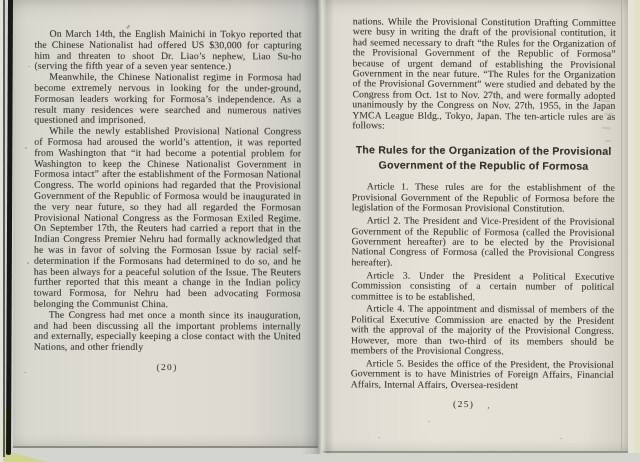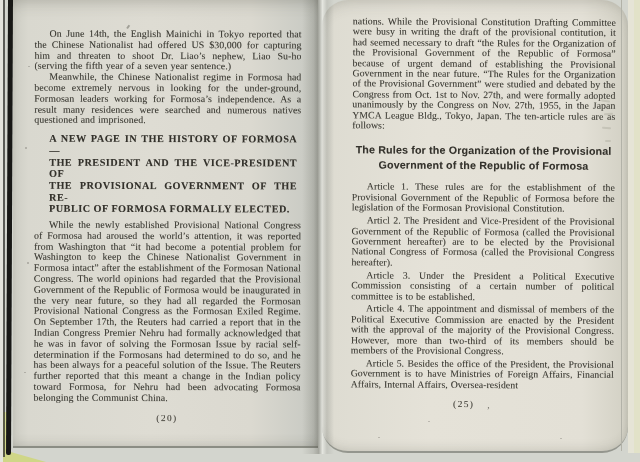--- a/index.html
+++ b/index.html
@@ -26,21 +26,20 @@
     left:13px;width:305px;height:446px;
     background:linear-gradient(90deg,#ccccc3 0%,#d9d8cf 5%,#dedcd3 45%,#dbd9d0 78%,#cbccc5 95%,#c2c4bd 100%);
     box-shadow:inset 0 14px 18px -14px rgba(70,70,58,.35), inset 0 -8px 12px -8px rgba(70,70,58,.25);
     border-bottom:2px solid #8b8d84;
   }
   .page.right{
     left:322px;width:306px;height:451px;
     background:linear-gradient(90deg,#c7c8c0 0%,#dedcd2 4%,#e5e2d8 35%,#e3e0d6 85%,#d4d2c6 98%,#c6c5b9 100%);
     box-shadow:inset 0 12px 16px -12px rgba(70,70,58,.3), inset 0 -8px 12px -8px rgba(70,70,58,.22);
     border-bottom:2px solid #94968e;
-    border-radius:26px;
   }
   .gutter{position:absolute;left:302px;top:0;width:32px;height:454px;z-index:5;pointer-events:none;
     background:linear-gradient(90deg,rgba(60,60,50,0) 0%,rgba(60,60,50,.14) 35%,rgba(60,60,50,.30) 52%,rgba(250,250,245,.45) 64%,rgba(60,60,50,.10) 78%,rgba(60,60,50,0) 100%);}
   .right-edge-line{position:absolute;left:621px;top:0;width:1px;height:451px;background:#b2b2a8;z-index:3;}
   .right-edge-strip{position:absolute;left:628px;top:0;width:6px;height:453px;background:#e6e4d6;z-index:2;}
   .right-edge-yellow{position:absolute;left:634px;top:0;width:6px;height:453px;background:#e2e2c8;z-index:2;}
 
   
   .page-inner{position:relative;height:100%;box-sizing:border-box;color:#3b3a33;
     text-shadow:.2px .2px 0 rgba(59,58,51,.35);}
@@ -78,29 +77,24 @@
 <div class="scan">
 
   <div class="edge-white"></div>
   <div class="cover-green"></div>
   <div class="cover-green-foot"></div>
   <div class="bar-thin"></div>
   <div class="bar-thick"></div>
 
   <div class="page left">
     <div class="page-inner">
-      <p class="para indent">On June 14th, the English Mainichi in Tokyo reported that the Chinese Nationalist had offered US $30,000 for capturing him and threaten to shoot Dr. Liao’s nephew, Liao Su-ho (serving the fifth year of a seven year sentence.)</p>
+      <p class="para indent">On March 14th, the English Mainichi in Tokyo reported that the Chinese Nationalist had offered US $30,000 for capturing him and threaten to shoot Dr. Liao’s nephew, Liao Su-ho (serving the fifth year of a seven year sentence.)</p>
       <p class="para indent">Meanwhile, the Chinese Nationalist regime in Formosa had become extremely nervous in looking for the under-ground, Formosan leaders working for Formosa’s independence.  As a result many residences were searched and numerous natives questioned and imprisoned.</p>
-      <div class="lp-heading">
-        <div class="hline">A NEW PAGE IN THE HISTORY OF FORMOSA—</div>
-        <div class="hline">THE PRESIDENT AND THE VICE-PRESIDENT OF</div>
-        <div class="hline">THE PROVISIONAL GOVERNMENT OF THE RE-</div>
-        <div class="hline last">PUBLIC OF FORMOSA FORMALLY ELECTED.</div>
-      </div>
       <p class="para indent">While the newly established Provisional National Congress of Formosa had aroused the world’s attention, it was reported from Washington that “it had become a potential problem for Washington to keep the Chinese Nationalist Government in Formosa intact” after the establishment of the Formosan National Congress.  The world opinions had regarded that the Provisional Government of the Republic of Formosa would be inaugurated in the very near future, so they had all regarded the Formosan Provisional National Congress as the Formosan Exiled Regime.  On September 17th, the Reuters had carried a report that in the Indian Congress Premier Nehru had formally acknowledged that he was in favor of solving the Formosan Issue by racial self-determination if the Formosans had determined to do so, and he has been always for a peaceful solution of the Issue. The Reuters further reported that this meant a change in the Indian policy toward Formosa, for Nehru had been advocating Formosa belonging the Communist China.</p>
+      <p class="para indent">The Congress had met once a month since its inauguration, and had been discussing all the important problems internally and externally, especially keeping a close contact with the United Nations, and other friendly</p>
       <div class="pageno-row">
         <span class="pageno">(20)</span>
       </div>
     </div>
   </div>
 
   <div class="page right">
     <div class="page-inner">
       <p class="para">nations.  While the Provisional Constitution Drafting Committee were busy in writing the draft of the provisional contitution, it had seemed necessary to draft “the Rules for the Organization of the Provisional Government of the Republic of Formosa” because of urgent demand of establishing the Provisional Government in the near future.  “The Rules for the Organization of the Provisional Government” were studied and debated by the Congress from Oct. 1st to Nov. 27th, and were formally adopted unanimously by the Congress on Nov. 27th, 1955, in the Japan YMCA League Bldg., Tokyo, Japan.  The ten-article rules are as follows:</p>
       <div class="rp-heading">

